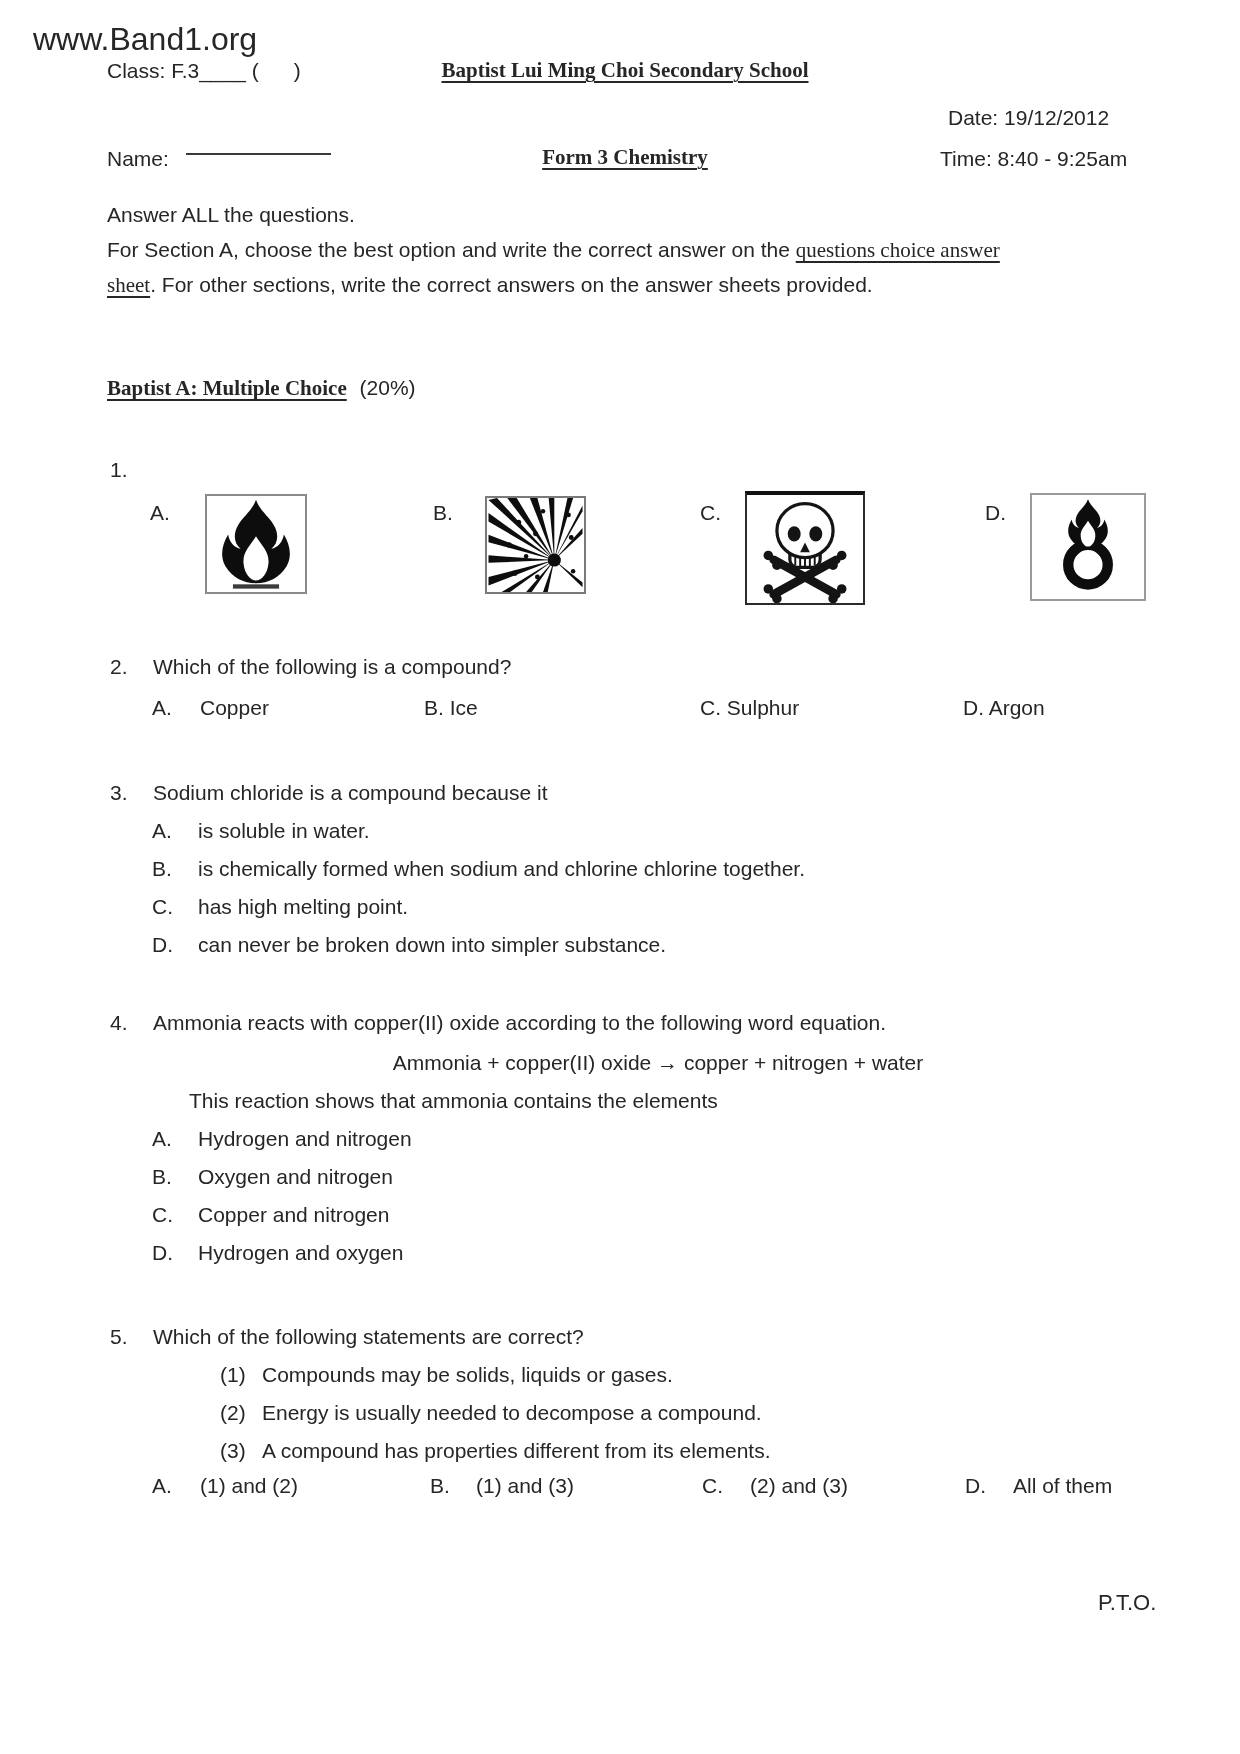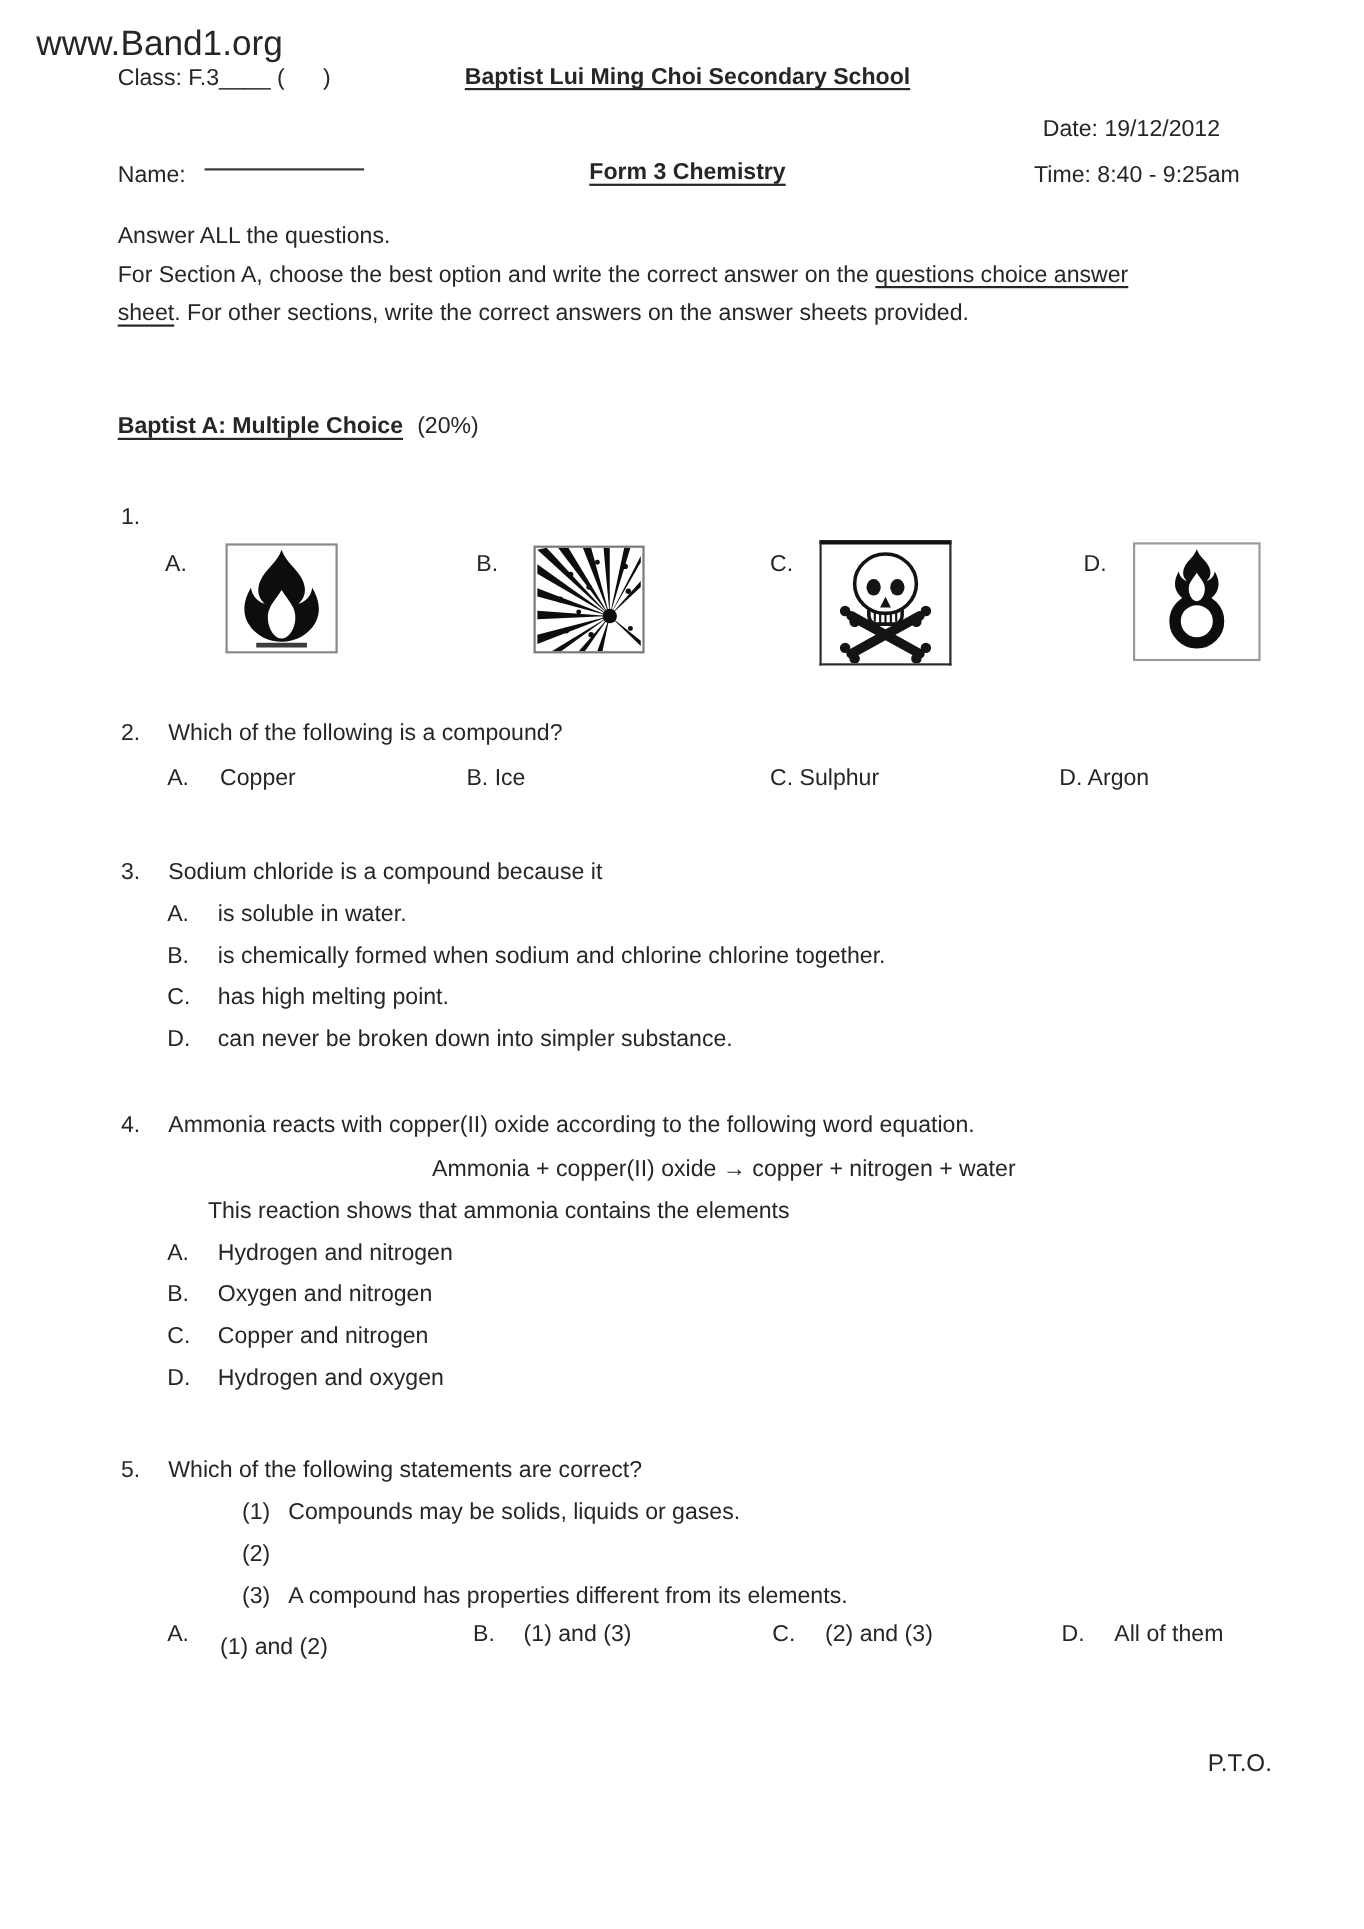--- a/index.html
+++ b/index.html
@@ -8,21 +8,21 @@
     width:1240px;height:1754px;
     margin:0 auto;
     background:#ffffff;
     font-family:"Liberation Sans","DejaVu Sans",sans-serif;
     color:#262626;
     overflow:hidden;
   }
   .abs{position:absolute;}
   .t{font-size:21px;line-height:25px;white-space:nowrap;}
   .b{font-weight:bold;}
-  .u{text-decoration:underline;text-decoration-thickness:2px;text-underline-offset:4px;}
+  .u{text-decoration:underline;text-decoration-thickness:2px;text-underline-offset:4px;font-family:Liberation Serif, serif;}
   .site{font-size:32px;line-height:30px;white-space:nowrap;}
   .center-col{left:120px;width:1010px;text-align:center;}
   .blank-line{display:inline-block;border-bottom:2px solid #3a3a3a;height:18px;}
   .icon-box{position:absolute;background:#fff;}
   .icon-box svg{display:block;width:100%;height:100%;}
   .eq{left:153px;width:1010px;text-align:center;}
 </style>
 </head>
 <body>
 
@@ -170,24 +170,25 @@
   <div class="abs t" style="left:152px;top:1202px;">C.</div>
   <div class="abs t" style="left:198px;top:1202px;">Copper and nitrogen</div>
   <div class="abs t" style="left:152px;top:1240px;">D.</div>
   <div class="abs t" style="left:198px;top:1240px;">Hydrogen and oxygen</div>
 
   <div class="abs t" style="left:110px;top:1324px;">5.</div>
   <div class="abs t" style="left:153px;top:1324px;">Which of the following statements are correct?</div>
   <div class="abs t" style="left:220px;top:1362px;">(1)</div>
   <div class="abs t" style="left:262px;top:1362px;">Compounds may be solids, liquids or gases.</div>
   <div class="abs t" style="left:220px;top:1400px;">(2)</div>
+  <div class="abs t" style="left:262px;top:1400px;">Energy is usually needed to decompose a compound.</div>
   <div class="abs t" style="left:220px;top:1438px;">(3)</div>
   <div class="abs t" style="left:262px;top:1438px;">A compound has properties different from its elements.</div>
   <div class="abs t" style="left:152px;top:1473px;">A.</div>
-  <div class="abs t" style="left:200px;top:1473px;margin-top:12px;">(1) and (2)</div>
+  <div class="abs t" style="left:200px;top:1473px;">(1) and (2)</div>
   <div class="abs t" style="left:430px;top:1473px;">B.</div>
   <div class="abs t" style="left:476px;top:1473px;">(1) and (3)</div>
   <div class="abs t" style="left:702px;top:1473px;">C.</div>
   <div class="abs t" style="left:750px;top:1473px;">(2) and (3)</div>
   <div class="abs t" style="left:965px;top:1473px;">D.</div>
   <div class="abs t" style="left:1013px;top:1473px;">All of them</div>
 
   <div class="abs t" style="left:1098px;top:1590px;font-size:22px;">P.T.O.</div>
 
 </div>

